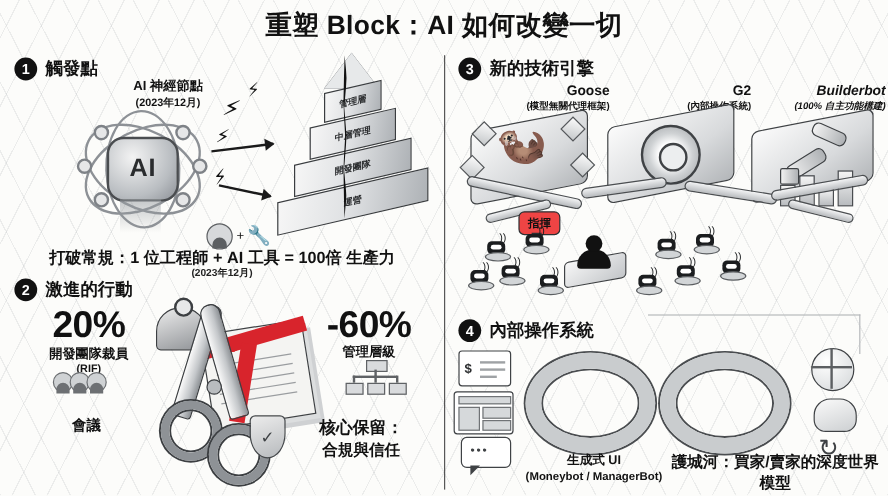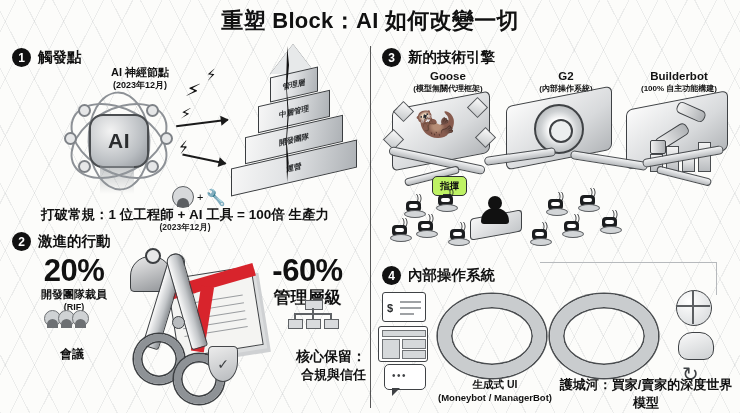--- a/index.html
+++ b/index.html
@@ -101,38 +101,38 @@
   #s2-a{left:14px;top:256px;width:120px;}
   #s2-a .big{font-size:31px;font-weight:bold;line-height:.98;letter-spacing:-.5px;}
   #s2-a .cap{font-size:11px;font-weight:bold;margin-top:1px;}
   #s2-a .rif{font-size:9px;font-weight:bold;}
   .people{position:absolute;left:44px;top:310px;display:flex;align-items:flex-end;gap:-4px;}
   .people span{width:15px;height:15px;border-radius:50%;background:#cfd2d4;border:1.5px solid #6d7073;display:block;position:relative;margin-right:-3px;}
   .people span:after{content:"";position:absolute;left:2px;top:8px;width:11px;height:9px;border-radius:6px 6px 0 0;background:#6d7073;}
 
   #s2-b{left:250px;top:256px;width:115px;}
   #s2-b .big{font-size:31px;font-weight:bold;line-height:.98;letter-spacing:-.5px;}
-  #s2-b .cap{font-size:17px;font-weight:bold;}
+  #s2-b .cap{font-size:11px;font-weight:bold;}
   .orgchart{position:absolute;left:288px;top:300px;width:50px;height:28px;}
   .orgchart i{position:absolute;display:block;background:#d9dbdd;border:1.5px solid #5f6265;}
   .orgchart .top{left:17px;top:0;width:16px;height:8px;}
   .orgchart .c1{left:0;top:19px;width:13px;height:8px;}
   .orgchart .c2{left:18px;top:19px;width:13px;height:8px;}
   .orgchart .c3{left:36px;top:19px;width:13px;height:8px;}
   .orgchart .vl{left:24px;top:8px;width:1.6px;height:6px;background:#5f6265;border:none;}
   .orgchart .hl{left:6px;top:13px;width:37px;height:1.6px;background:#5f6265;border:none;}
   .orgchart .d1{left:6px;top:13px;width:1.6px;height:6px;background:#5f6265;border:none;}
   .orgchart .d2{left:24px;top:13px;width:1.6px;height:6px;background:#5f6265;border:none;}
   .orgchart .d3{left:42px;top:13px;width:1.6px;height:6px;background:#5f6265;border:none;}
 
   #s2-c{left:12px;top:346px;width:120px;}
   #s2-c .big{font-size:29px;font-weight:bold;line-height:1;letter-spacing:-.5px;}
   #s2-c .cap{font-size:12px;font-weight:bold;}
 
-  #s2-d{left:236px;top:348px;width:130px;text-align:right;}
+  #s2-d{left:236px;top:348px;width:130px;text-align:center;}
   #s2-d .l1{font-size:14px;font-weight:bold;}
   #s2-d .l2{font-size:13px;font-weight:bold;}
   .shield{position:absolute;left:208px;top:346px;width:28px;height:34px;
     background:linear-gradient(160deg,#ececec,#b7babd);
     border:1.8px solid #45484b;border-radius:5px 5px 16px 16px/5px 5px 22px 22px;
     display:flex;align-items:center;justify-content:center;font-size:14px;color:#3d4043;font-weight:bold;}
 
   
   .cluster{position:absolute;left:110px;top:250px;width:160px;height:150px;}
   .papers{position:absolute;left:62px;top:22px;width:84px;height:78px;
@@ -150,26 +150,26 @@
   .ring{position:absolute;width:36px;height:36px;border:7px solid #8e9296;border-radius:50%;box-shadow:0 0 0 1.6px #3c3f42 inset,0 0 0 1.6px #3c3f42;}
   .r1{left:18px;top:84px;}
   .r2{left:58px;top:104px;}
   .pivot{position:absolute;left:56px;top:66px;width:11px;height:11px;border-radius:50%;background:#b9bcbf;border:1.7px solid #3c3f42;}
   .bell{position:absolute;left:14px;top:6px;width:40px;height:34px;border-radius:20px 20px 4px 4px;
     background:linear-gradient(160deg,#ececec,#8f9296);border:1.8px solid #3c3f42;}
   .bell:before{content:"";position:absolute;left:14px;top:-9px;width:12px;height:12px;border:2.4px solid #3c3f42;border-radius:50%;background:#e7e8e9;}
 
   
   #s3-head{left:382px;top:48px;}
-  .tech{position:absolute;top:70px;text-align:center;}
+  .tech{position:absolute;top:70px;text-align:right;}
   .tech .nm{font-size:11.5px;font-weight:bold;}
   .tech .sb{font-size:8px;font-weight:bold;margin-top:1px;}
   #t-goose{left:388px;width:120px;}
   #t-g2{left:506px;width:120px;}
-  #t-bb{left:620px;width:118px;}
+  #t-bb{left:620px;width:118px;font-style:italic;}
 
   .machine{position:absolute;border:1.8px solid #3f4245;background:linear-gradient(150deg,#fbfbfb,#d8dadc 60%,#b3b6b9);}
   #m-goose{left:392px;top:100px;width:96px;height:60px;border-radius:6px;transform:skewY(-11deg);}
   #m-g2{left:506px;top:96px;width:104px;height:62px;border-radius:6px;transform:skewY(-11deg);}
   #m-bb{left:626px;top:100px;width:100px;height:58px;border-radius:6px;transform:skewY(-11deg);}
 
   .goose-icon{position:absolute;left:414px;top:104px;font-size:34px;color:#2c2f32;line-height:1;}
   .gear{position:absolute;left:534px;top:104px;width:46px;height:46px;border-radius:50%;
     background:radial-gradient(circle,#ffffff 30%,#cfd2d4 55%,#9b9ea1);border:2px solid #3f4245;}
   .gear:after{content:"";position:absolute;left:13px;top:13px;width:20px;height:20px;border-radius:50%;background:#eceeef;border:2px solid #3f4245;}
@@ -178,21 +178,21 @@
   .robot-arm .a1{left:6px;top:34px;width:34px;height:11px;transform:rotate(-32deg);border-radius:5px;}
   .robot-arm .a2{left:28px;top:10px;width:28px;height:10px;transform:rotate(24deg);border-radius:5px;}
   .robot-arm .cl{left:2px;top:44px;width:14px;height:12px;border-radius:2px;}
   .blocks{position:absolute;left:650px;top:138px;width:70px;height:34px;display:flex;align-items:flex-end;gap:3px;}
   .blocks b{display:block;width:11px;background:linear-gradient(180deg,#f4f4f4,#b9bcbf);border:1.5px solid #4a4d50;}
   .cubes span{position:absolute;width:13px;height:13px;background:linear-gradient(150deg,#fafafa,#c6c9cb);border:1.5px solid #54575a;transform:rotate(45deg);}
 
   .pipes{position:absolute;left:380px;top:150px;width:356px;height:60px;}
   .pipes i{position:absolute;display:block;background:linear-gradient(180deg,#f2f3f4,#b9bcbf);border:1.6px solid #4b4e51;border-radius:6px;}
 
-  .bubble{position:absolute;left:432px;top:176px;padding:2.5px 7px;background:#bef264;border:1.8px solid #2c2f32;border-radius:5px;font-size:9.5px;font-weight:bold;}
+  .bubble{position:absolute;left:432px;top:176px;padding:2.5px 7px;background:#ef4444;border:1.8px solid #2c2f32;border-radius:5px;font-size:9.5px;font-weight:bold;}
   .bubble:after{content:"";position:absolute;left:10px;bottom:-8px;border-top:9px solid #2c2f32;border-right:9px solid transparent;}
   .commander{position:absolute;left:470px;top:196px;width:50px;height:38px;}
   .commander .plate{position:absolute;left:0;top:18px;width:50px;height:20px;background:linear-gradient(150deg,#f7f7f7,#c3c6c9);border:1.7px solid #3f4245;border-radius:4px;transform:skewY(-10deg);}
   .commander .head{position:absolute;left:18px;top:0;width:14px;height:14px;border-radius:50%;background:#111;}
   .commander .body{position:absolute;left:11px;top:12px;width:28px;height:16px;border-radius:13px 13px 3px 3px;background:#111;}
 
   .agent{position:absolute;width:20px;height:18px;}
   .agent .b{position:absolute;left:2px;top:3px;width:15px;height:11px;border-radius:4px;background:#1b1d1f;}
   .agent .b:after{content:"";position:absolute;left:3px;top:3px;width:9px;height:4px;background:#fff;border-radius:2px;}
   .agent .pd{position:absolute;left:0;top:12px;width:20px;height:6px;border-radius:50%;background:#d2d5d7;border:1.4px solid #5a5d60;}

